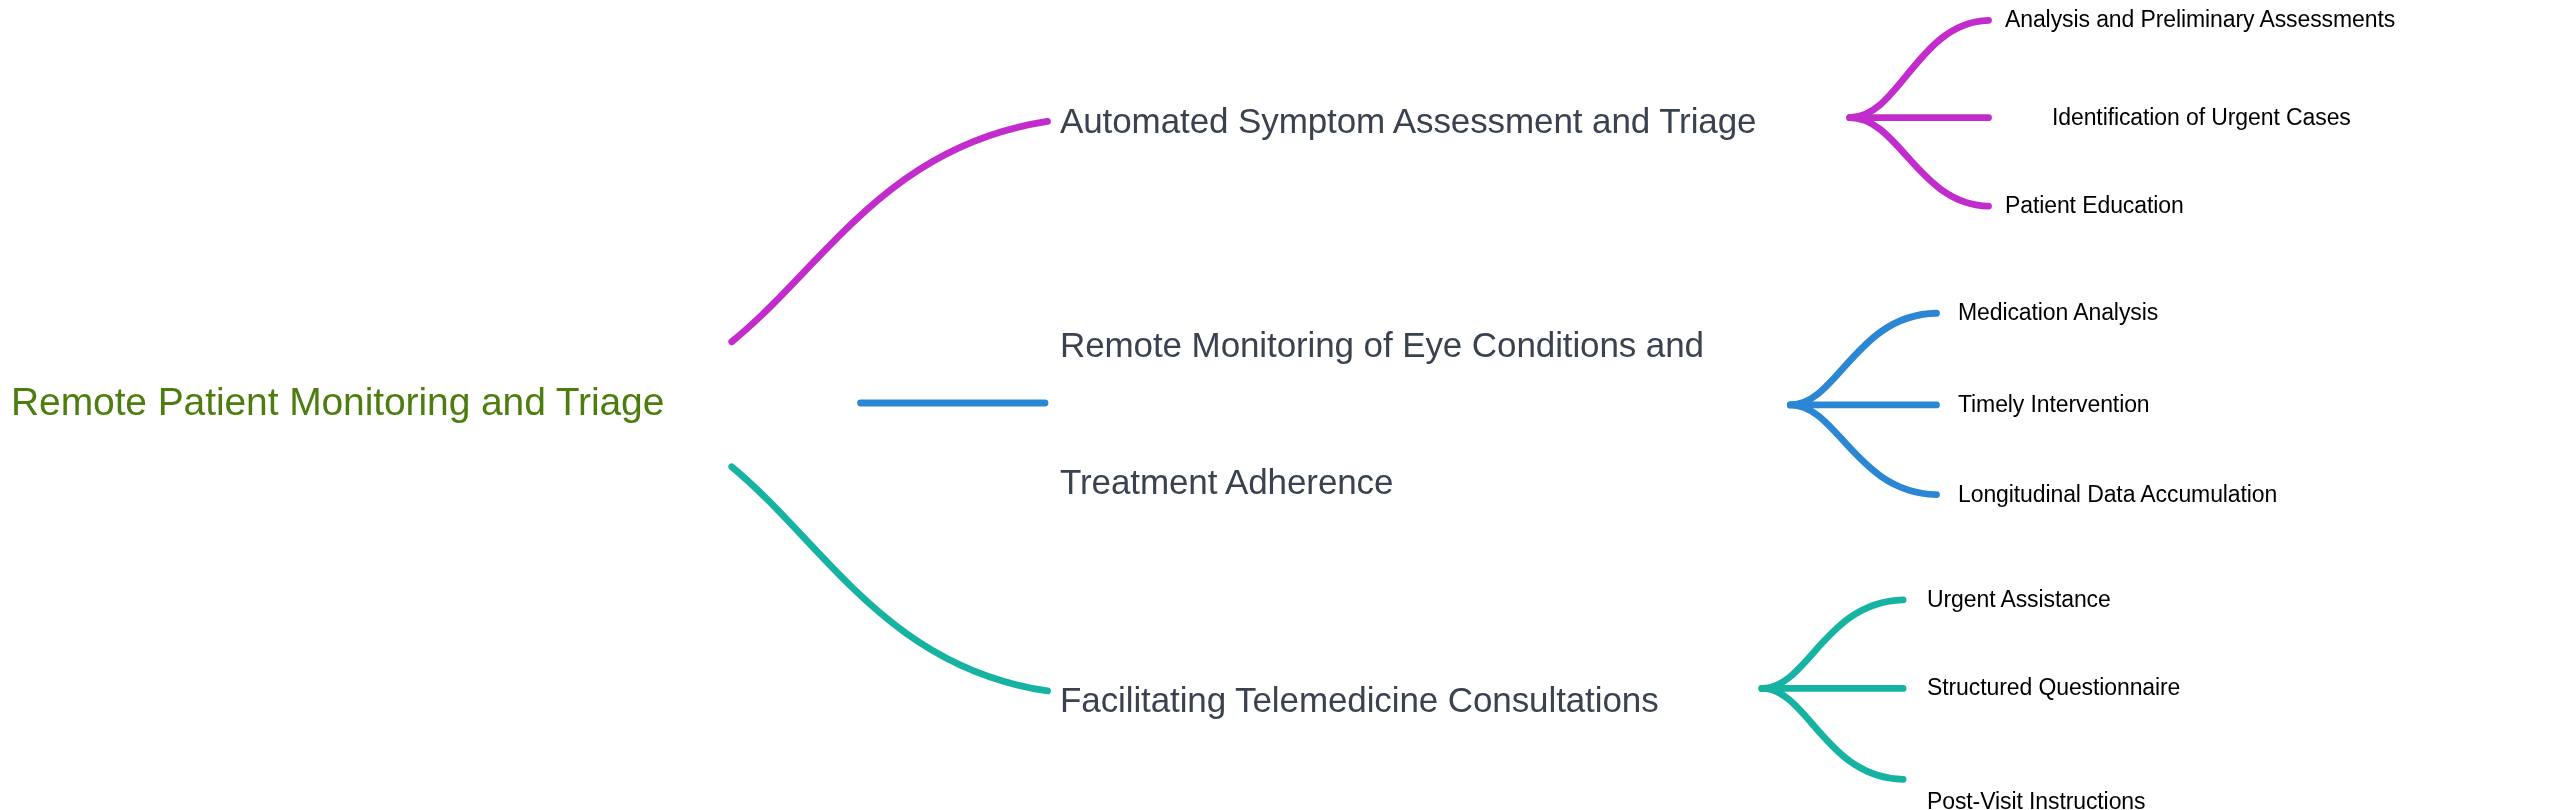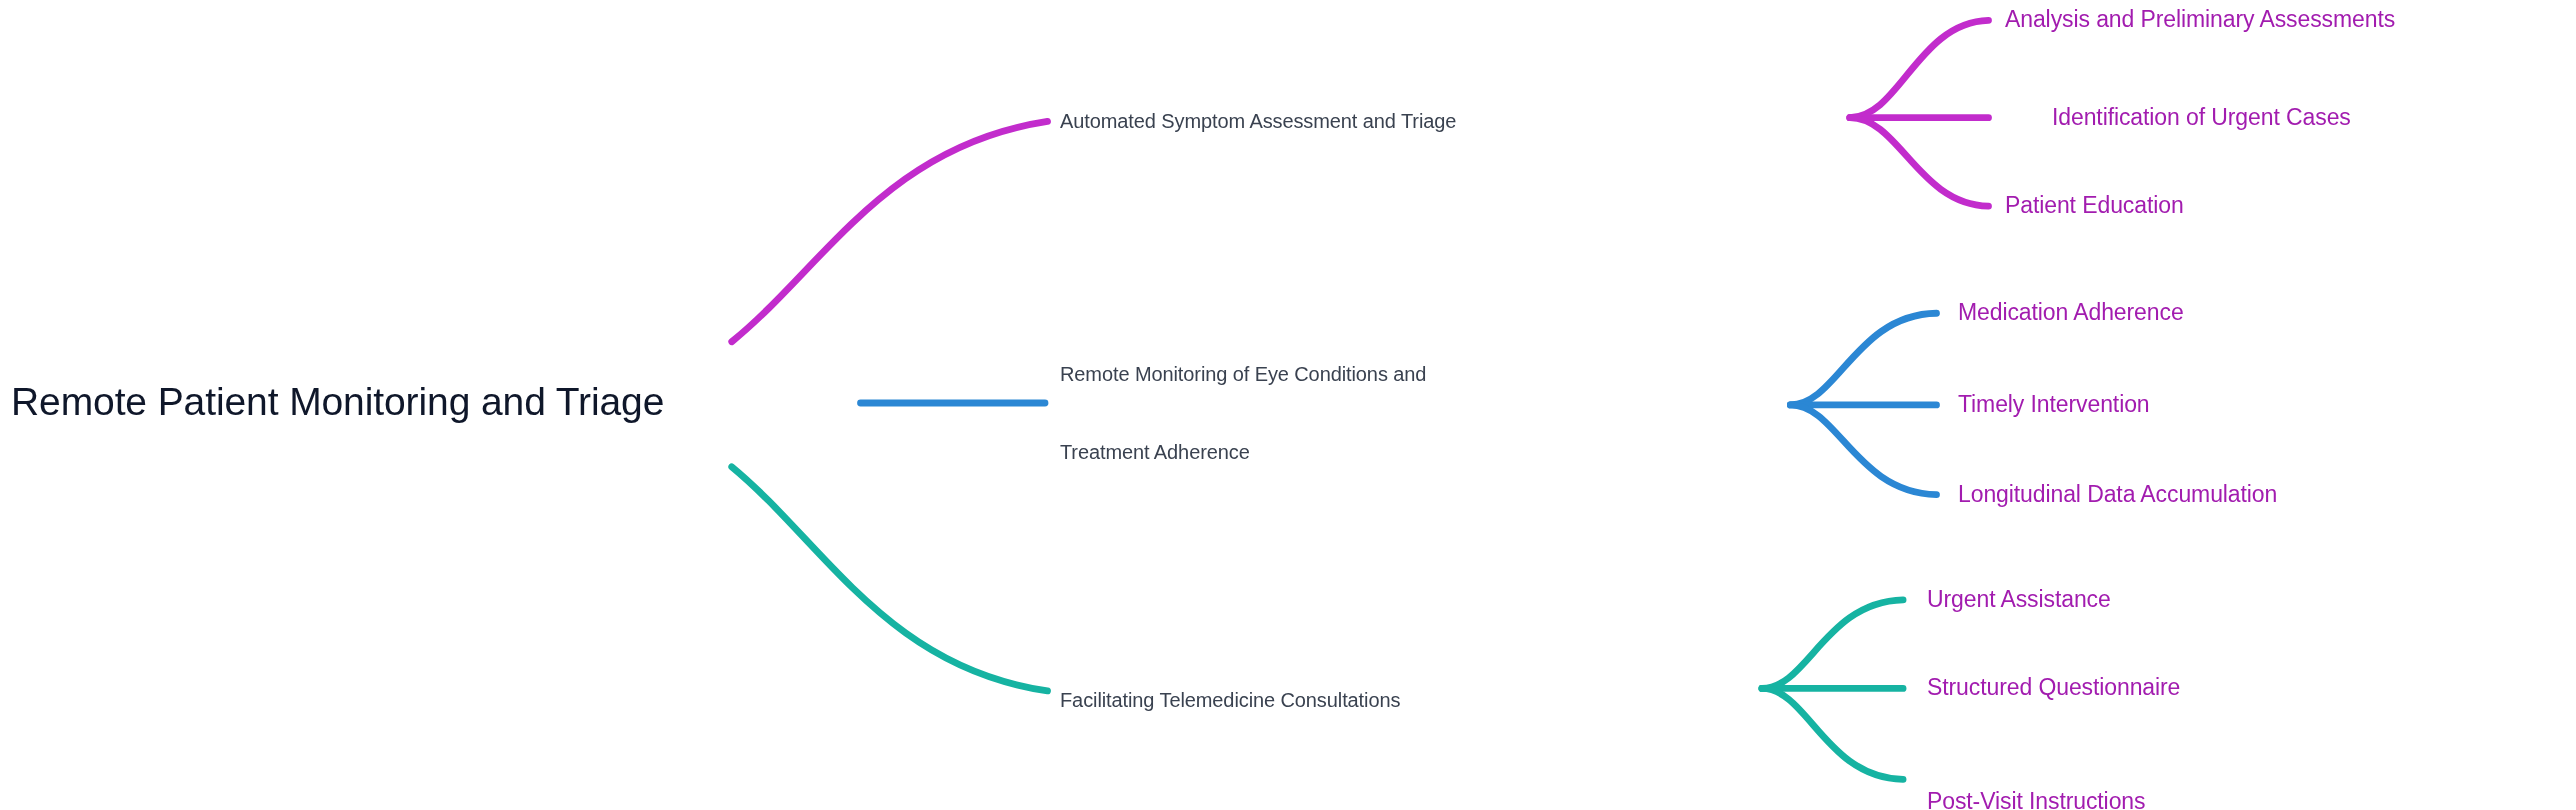--- a/index.html
+++ b/index.html
@@ -30,33 +30,33 @@
     font-weight: 400;
     white-space: pre;
     line-height: 1.30;
     letter-spacing: -0.1px;
     transform: translateY(-50%);
   }
   .node-root {
     font-size: 39px;
     left: 11px;
     top: 402px;
-    color: #0f172a;
+    color: #4d7c0f;
   }
   .node-branch {
-    font-size: 20px;
+    font-size: 35px;
     left: 1060px;
     color: #3a4250;
   }
   .node-branch-1 { top: 121px; }
   .node-branch-2 { top: 413px; }
   .node-branch-3 { top: 700px; }
   .node-leaf {
     font-size: 23px;
-    color: #a21caf;
+    color: #000000;
   }
   .leaf-col-a { left: 2005px; }
   .leaf-col-b { left: 1958px; }
   .leaf-col-c { left: 1927px; }
 </style>
 </head>
 <body>
 
 <div id="mindmap-root">
 
@@ -87,21 +87,21 @@
 
   <div class="node-label node-leaf leaf-col-a" style="top:20.4px;">Analysis and Preliminary Assessments</div>
   <div class="node-label node-leaf leaf-col-a" style="top:118px;margin-left:47px;">Identification of Urgent Cases</div>
   <div class="node-label node-leaf leaf-col-a" style="top:206px;">Patient Education</div>
 
   <div class="node-label node-branch node-branch-2">
     <div>Remote Monitoring of Eye Conditions and</div>
     <div>Treatment Adherence</div>
   </div>
 
-  <div class="node-label node-leaf leaf-col-b" style="top:313px;">Medication Adherence</div>
+  <div class="node-label node-leaf leaf-col-b" style="top:313px;">Medication Analysis</div>
   <div class="node-label node-leaf leaf-col-b" style="top:405px;">Timely Intervention</div>
   <div class="node-label node-leaf leaf-col-b" style="top:495px;">Longitudinal Data Accumulation</div>
 
   <div class="node-label node-branch node-branch-3">Facilitating Telemedicine Consultations</div>
 
   <div class="node-label node-leaf leaf-col-c" style="top:600px;">Urgent Assistance</div>
   <div class="node-label node-leaf leaf-col-c" style="top:688px;">Structured Questionnaire</div>
   <div class="node-label node-leaf leaf-col-c" style="top:802px;">Post-Visit Instructions</div>
 
 </div>

